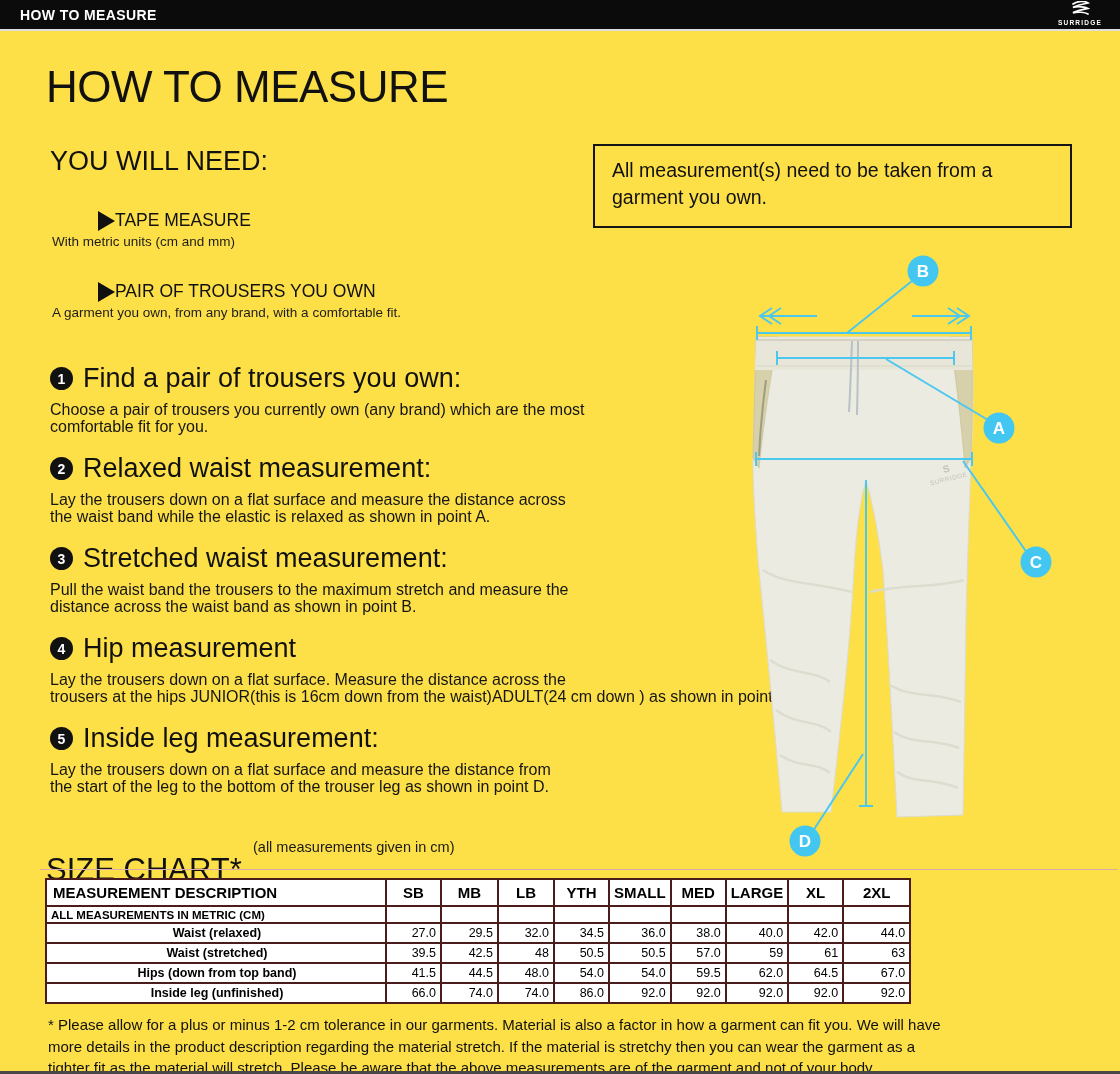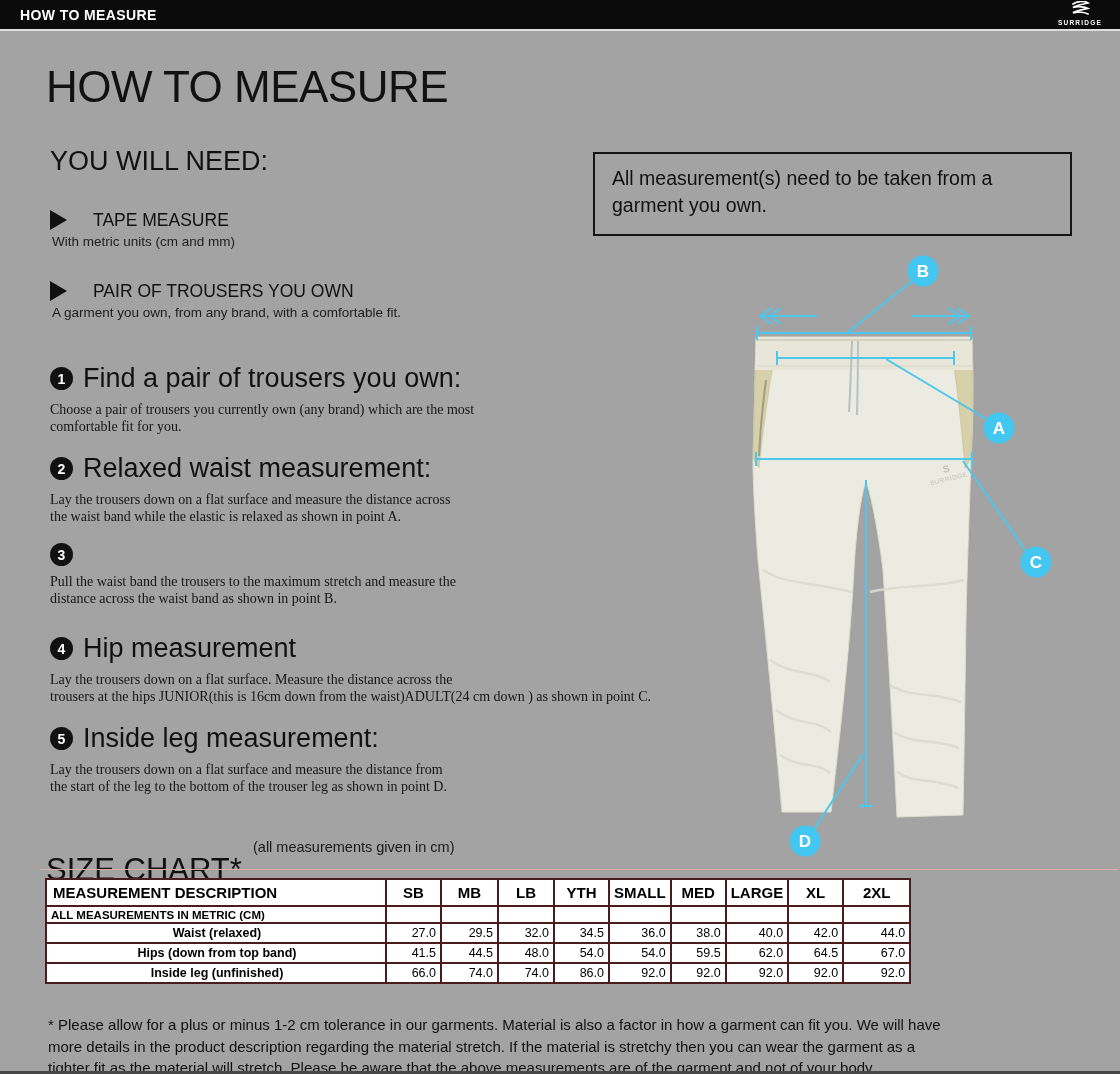--- a/index.html
+++ b/index.html
@@ -1,44 +1,44 @@
 <!DOCTYPE html>
 <html><head>
 <meta charset="utf-8">
 <style>
   html,body{margin:0;padding:0;background:#ffffff;}
-  .page{position:relative;width:1120px;height:1074px;background:#a3a3a3;overflow:hidden;
+  .page{position:relative;width:1120px;height:1074px;background:#fde047;overflow:hidden;
         font-family:"Liberation Sans",sans-serif;color:#1a1a1a;}
 
   
   .topbar{position:absolute;left:0;top:0;width:1120px;height:29px;background:#0b0b0b;
           border-bottom:2px solid #dededd;display:flex;align-items:center;}
   .topbar-title{color:#ffffff;font-size:14px;font-weight:700;padding-left:20px;letter-spacing:.4px;}
   .brand{position:absolute;right:12px;top:1px;width:56px;text-align:center;color:#fff;line-height:1;}
   .brand-name{font-size:6.5px;font-weight:700;letter-spacing:1.2px;margin-top:1px;}
 
   .main-title{position:absolute;left:46px;top:62px;font-size:44px;font-weight:500;
               letter-spacing:-.5px;color:#111;}
 
   .need-heading{position:absolute;left:50px;top:146px;font-size:27px;font-weight:400;color:#111;}
   .need-item{position:absolute;left:50px;}
-  .need-row{display:flex;align-items:flex-start;gap:26px;}
+  .need-row{display:flex;align-items:center;gap:0;margin-left:48px;}
   .tri{width:0;height:0;border-left:17px solid #101010;border-top:10px solid transparent;
        border-bottom:10px solid transparent;}
   .need-title{font-size:17.5px;font-weight:400;color:#111;}
   .need-desc{font-size:13.5px;color:#1d1d1d;margin-top:3px;margin-left:2px;}
 
   .step{position:absolute;left:50px;}
   .step-head{display:flex;align-items:center;gap:10px;}
   .step-num{width:23px;height:23px;border-radius:50%;background:#111;color:#fff;
             font-size:14px;font-weight:700;display:flex;align-items:center;justify-content:center;flex:0 0 23px;}
   .step-title{font-size:27px;font-weight:500;color:#111;}
-  .step-body{margin:7px 0 0 0;font-size:14px;line-height:17px;color:#151515;white-space:pre-line;font-family:Liberation Serif, serif;}
-
-  .note-box{position:absolute;left:593px;top:152px;width:479px;height:84px;box-sizing:border-box;
+  .step-body{margin:7px 0 0 0;font-size:16px;line-height:17px;color:#151515;white-space:pre-line;}
+
+  .note-box{position:absolute;left:593px;top:144px;width:479px;height:84px;box-sizing:border-box;
             border:2.5px solid #151515;padding:11px 17px;font-size:19.5px;line-height:27px;
             color:#111;white-space:pre-line;}
 
   .diagram{position:absolute;left:700px;top:240px;width:420px;height:640px;pointer-events:none;}
 
   .sizechart-heading{position:absolute;left:46px;top:852px;font-size:31px;font-weight:500;color:#111;}
   .sizechart-sub{position:absolute;left:253px;top:839px;font-size:14.5px;color:#1a1a1a;}
 
   .rule-pink{position:absolute;left:40px;top:869px;width:1078px;height:1px;background:#d9adad;}
 
@@ -107,20 +107,21 @@
       <span class="step-num">2</span>
       <span class="step-title">Relaxed waist measurement:</span>
     </div>
     <p class="step-body">Lay the trousers down on a flat surface and measure the distance across
 the waist band while the elastic is relaxed as shown in point A.</p>
   </div>
 
   <div class="step" style="top:543px;">
     <div class="step-head">
       <span class="step-num">3</span>
+      <span class="step-title">Stretched waist measurement:</span>
     </div>
     <p class="step-body">Pull the waist band the trousers to the maximum stretch and measure the
 distance across the waist band as shown in point B.</p>
   </div>
 
   <div class="step" style="top:633px;">
     <div class="step-head">
       <span class="step-num">4</span>
       <span class="step-title">Hip measurement</span>
     </div>
@@ -276,20 +277,32 @@
         <td>29.5</td>
         <td>32.0</td>
         <td>34.5</td>
         <td>36.0</td>
         <td>38.0</td>
         <td>40.0</td>
         <td>42.0</td>
         <td>44.0</td>
       </tr>
       <tr class="data">
+        <td class="label">Waist (stretched)</td>
+        <td>39.5</td>
+        <td>42.5</td>
+        <td>48</td>
+        <td>50.5</td>
+        <td>50.5</td>
+        <td>57.0</td>
+        <td>59</td>
+        <td>61</td>
+        <td>63</td>
+      </tr>
+      <tr class="data">
         <td class="label">Hips (down from top band)</td>
         <td>41.5</td>
         <td>44.5</td>
         <td>48.0</td>
         <td>54.0</td>
         <td>54.0</td>
         <td>59.5</td>
         <td>62.0</td>
         <td>64.5</td>
         <td>67.0</td>

